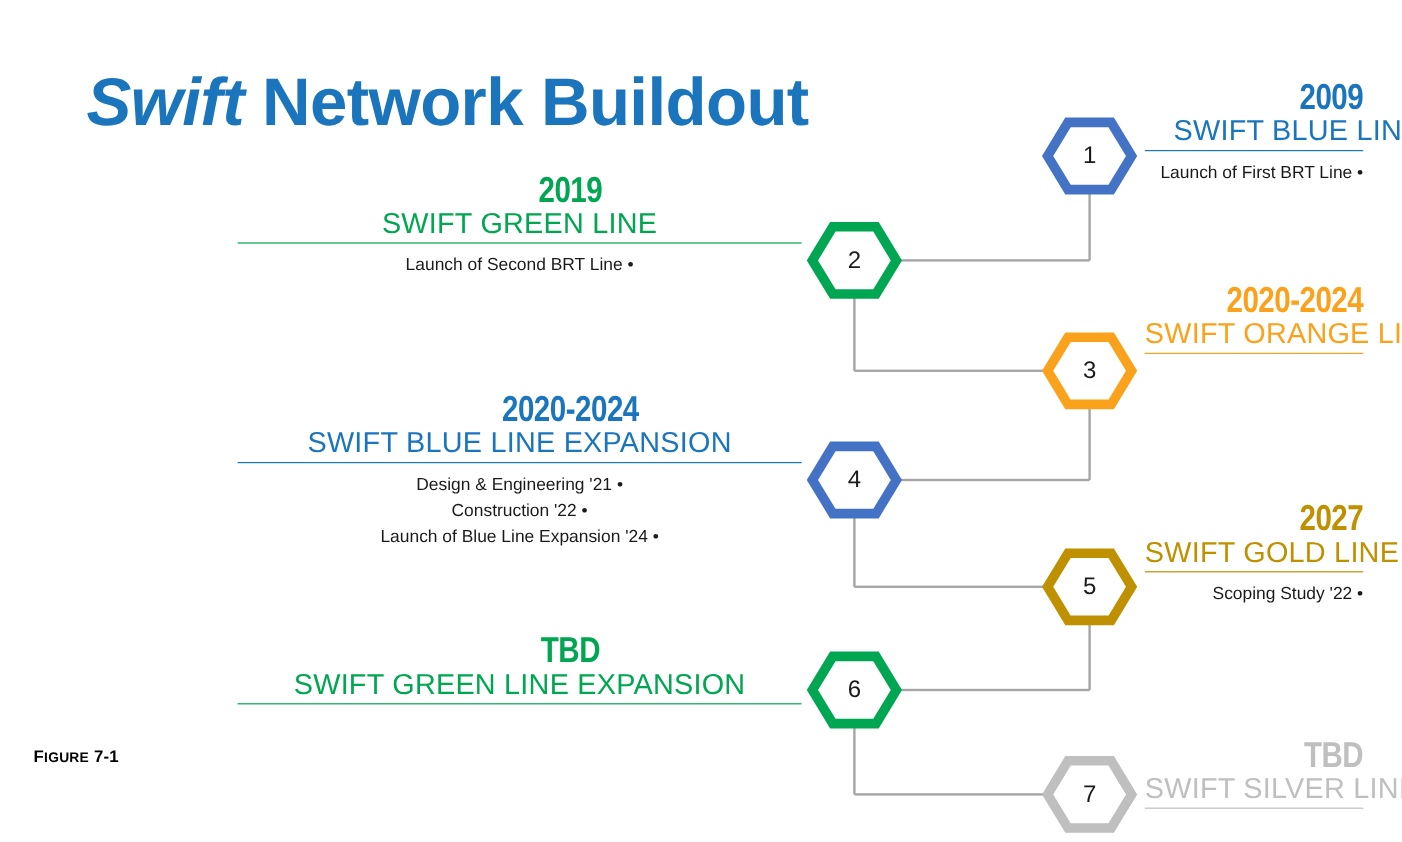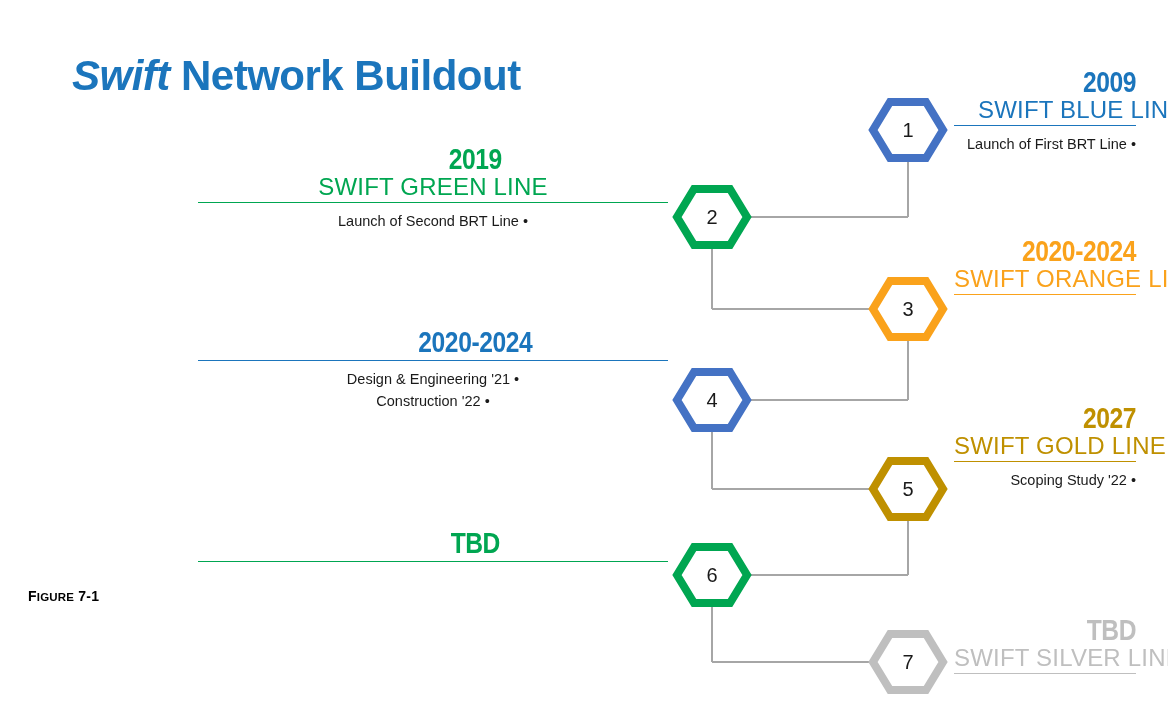--- a/index.html
+++ b/index.html
@@ -6,28 +6,28 @@
   body{
     width:1168px;height:702px;background:#ffffff;overflow:hidden;
     font-family:"Liberation Sans", sans-serif;
     -webkit-font-smoothing:antialiased;
   }
   #stage{position:relative;width:1168px;height:702px;}
 
   
   .title{
     position:absolute;left:72px;top:52px;
-    font-size:42px;font-weight:bold;color:#1B75BC;
+    font-size:56px;font-weight:bold;color:#1B75BC;
     letter-spacing:-0.5px;white-space:nowrap;
   }
   .title .swift{font-style:italic;font-weight:bold;}
 
   
   .figcap{
-    position:absolute;left:28px;top:588px;
+    position:absolute;left:28px;top:622px;
     font-size:14px;font-weight:bold;color:#000;
     letter-spacing:0.2px;white-space:nowrap;text-align:right;
   }
   .figcap .sc{font-size:11.5px;}
 
   
   .seg{position:absolute;background:#a6a6a6;}
   .seg.v{width:2px;}
   .seg.h{height:2px;}
 
@@ -134,48 +134,51 @@
         <div class="rule" style="background: rgb(250, 162, 27);"></div>
       </div>
       <div class="hex" style="left: 676px; top: 368px;">
         <svg viewBox="0 0 72 64">
           <polygon points="18,4 54,4 71,32 54,60 18,60 1,32" fill="#ffffff" stroke="#4472C4" stroke-width="8" stroke-linejoin="miter"></polygon>
         </svg>
         <div class="num">4</div>
       </div>
       <div class="entry left" style="right: 500px; width: 470px; top: 328px;">
         <div class="year" style="color: rgb(27, 117, 188);">2020-2024</div>
+        <div class="name" style="color: rgb(27, 117, 188);">SWIFT BLUE LINE EXPANSION</div>
         <div class="rule" style="background: rgb(27, 117, 188);"></div>
         <div class="bullets">
           <div class="bullet"><span>Design &amp; Engineering '21</span> <span class="dot">•</span></div>
           <div class="bullet"><span>Construction '22</span> <span class="dot">•</span></div>
+          <div class="bullet"><span>Launch of Blue Line Expansion '24</span> <span class="dot">•</span></div>
         </div>
       </div>
       <div class="hex" style="left: 872px; top: 457px;">
         <svg viewBox="0 0 72 64">
           <polygon points="18,4 54,4 71,32 54,60 18,60 1,32" fill="#ffffff" stroke="#BF9000" stroke-width="8" stroke-linejoin="miter"></polygon>
         </svg>
         <div class="num">5</div>
       </div>
-      <div class="entry right" style="left: 954px; width: 182px; top: 404px;">
+      <div class="entry right" style="left: 954px; width: 182px; top: 419px;">
         <div class="year" style="color: rgb(191, 144, 0);">2027</div>
         <div class="name" style="color: rgb(191, 144, 0);">SWIFT GOLD LINE</div>
         <div class="rule" style="background: rgb(191, 144, 0);"></div>
         <div class="bullets">
           <div class="bullet"><span>Scoping Study '22</span> <span class="dot">•</span></div>
         </div>
       </div>
       <div class="hex" style="left: 676px; top: 543px;">
         <svg viewBox="0 0 72 64">
           <polygon points="18,4 54,4 71,32 54,60 18,60 1,32" fill="#ffffff" stroke="#00A651" stroke-width="8" stroke-linejoin="miter"></polygon>
         </svg>
         <div class="num">6</div>
       </div>
       <div class="entry left" style="right: 500px; width: 470px; top: 529px;">
         <div class="year" style="color: rgb(0, 166, 81);">TBD</div>
+        <div class="name" style="color: rgb(0, 166, 81);">SWIFT GREEN LINE EXPANSION</div>
         <div class="rule" style="background: rgb(0, 166, 81);"></div>
       </div>
       <div class="hex" style="left: 872px; top: 630px;">
         <svg viewBox="0 0 72 64">
           <polygon points="18,4 54,4 71,32 54,60 18,60 1,32" fill="#ffffff" stroke="#BFBFBF" stroke-width="8" stroke-linejoin="miter"></polygon>
         </svg>
         <div class="num">7</div>
       </div>
       <div class="entry right" style="left: 954px; width: 182px; top: 616px;">
         <div class="year" style="color: rgb(191, 191, 191);">TBD</div>

